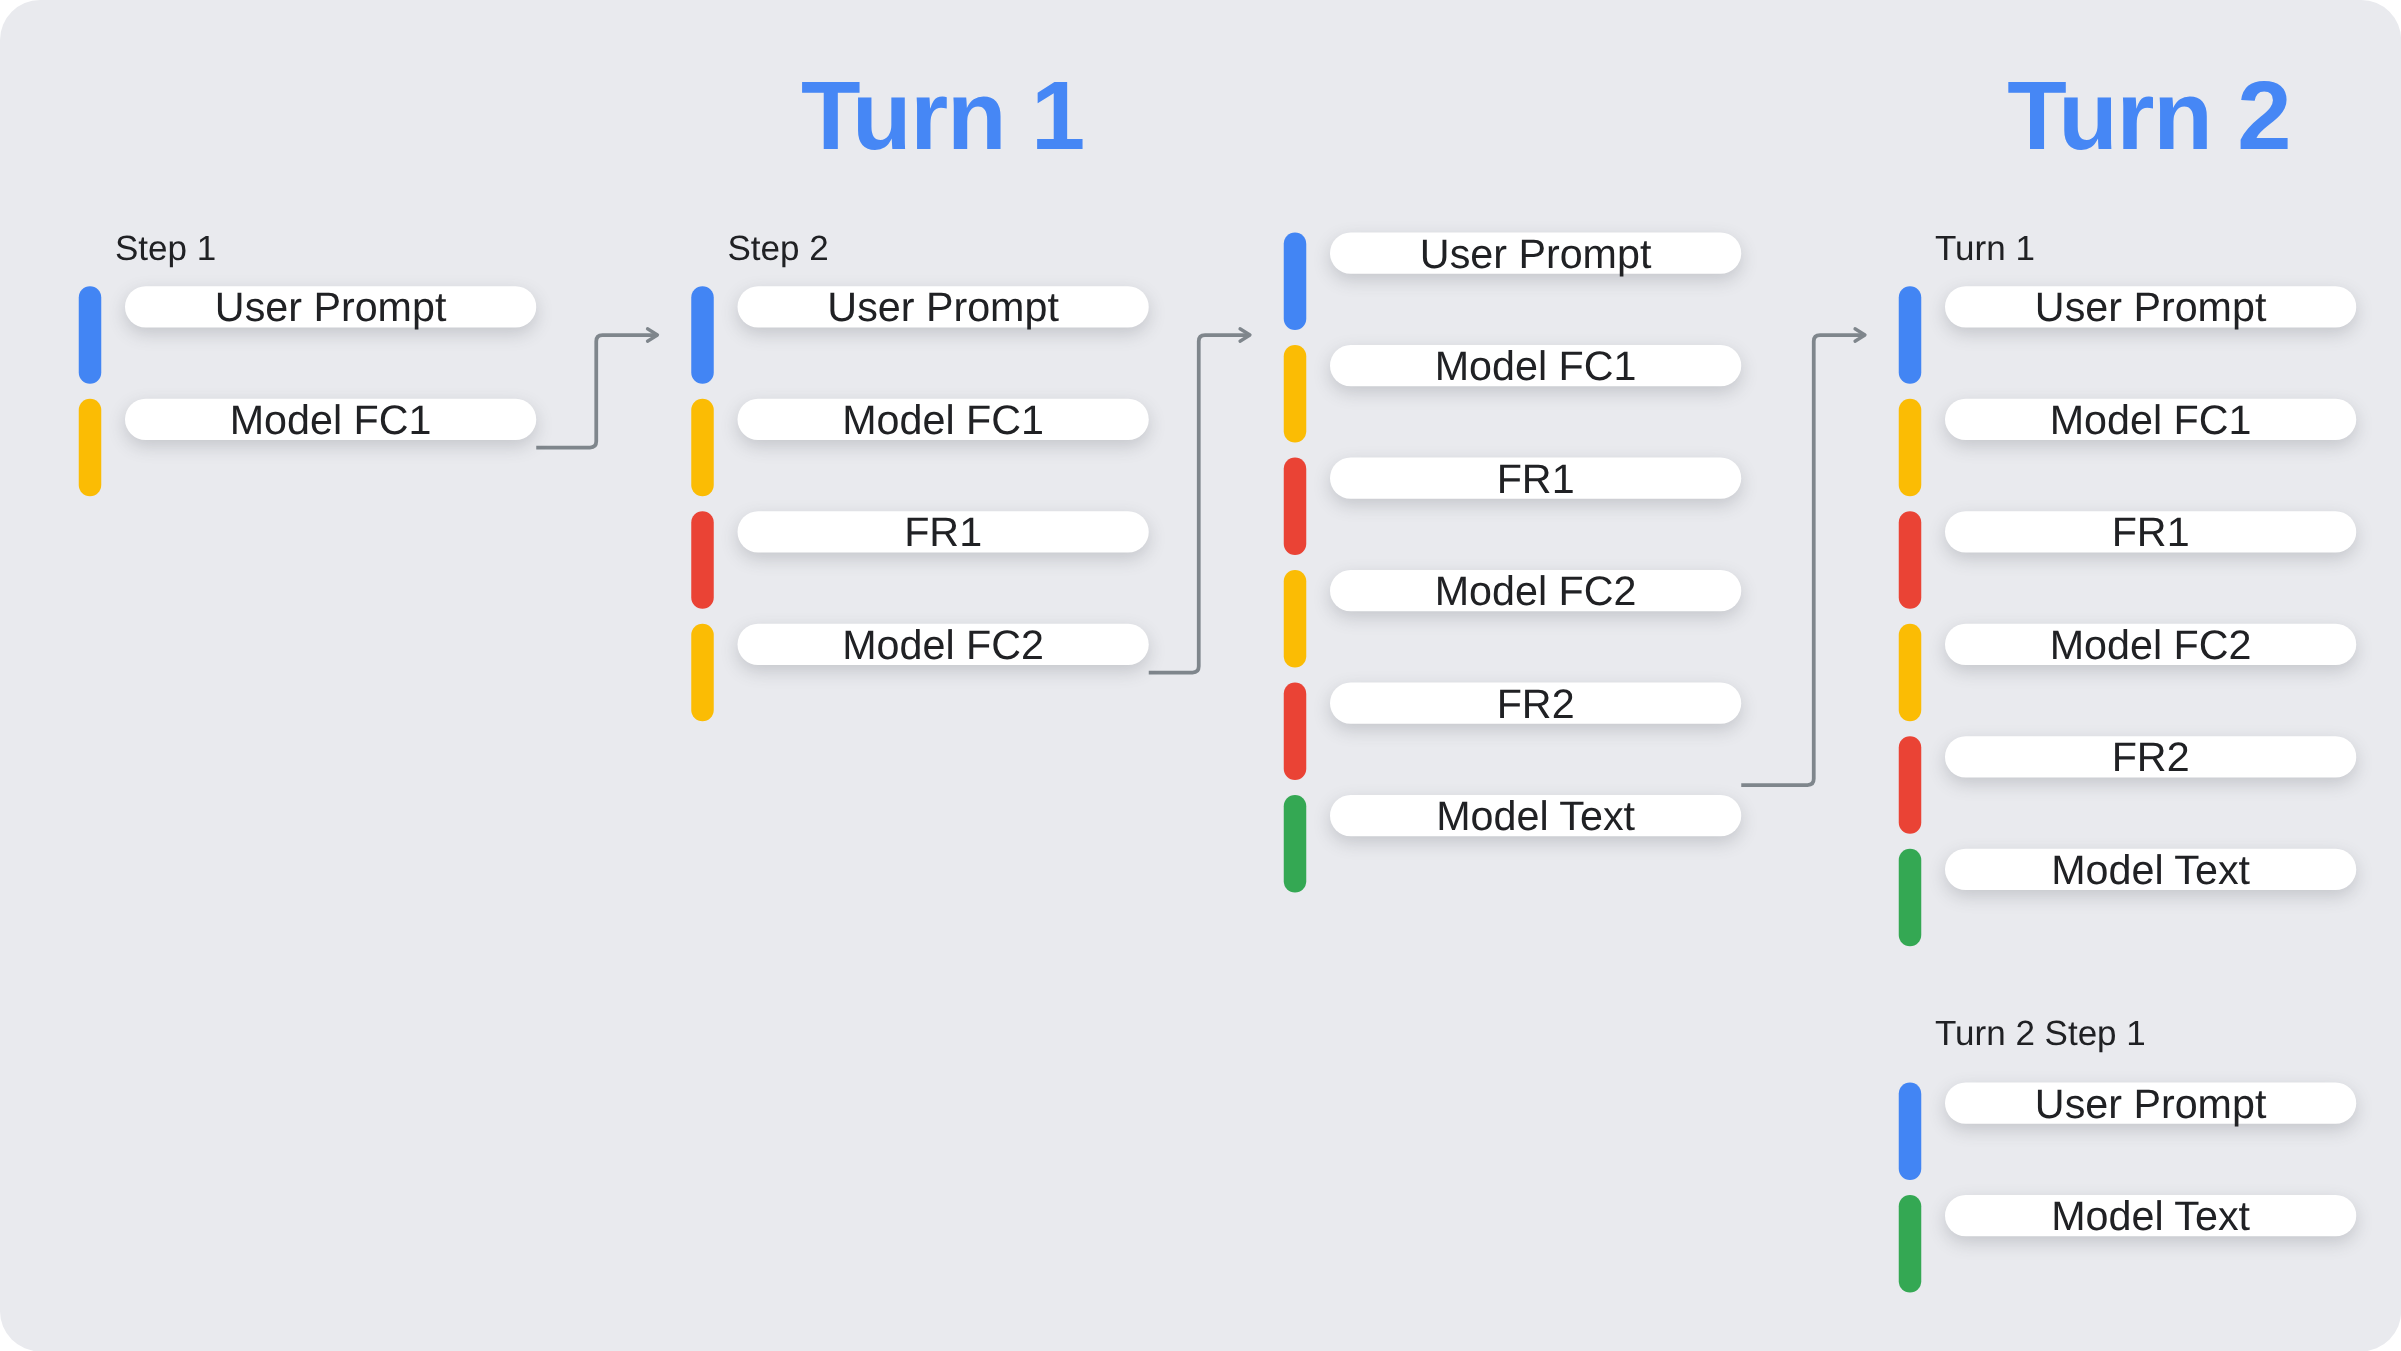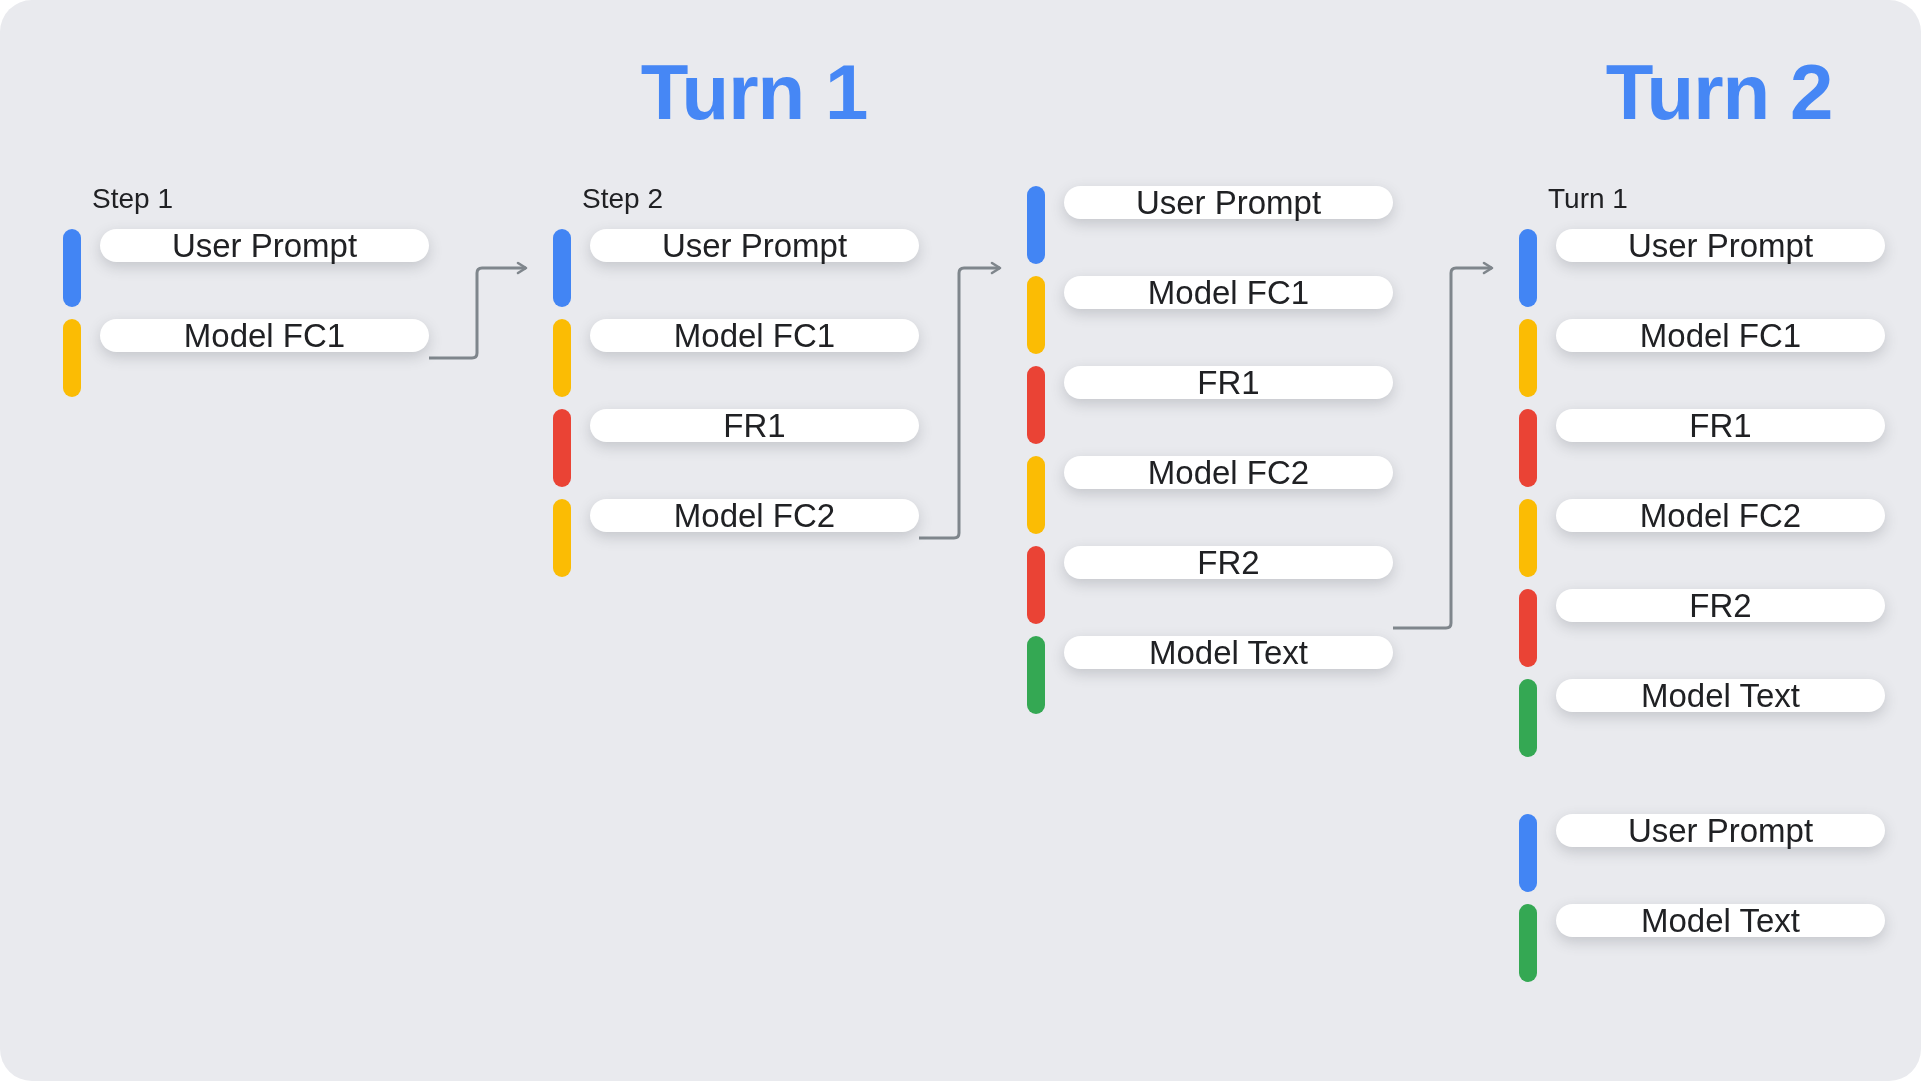--- a/index.html
+++ b/index.html
@@ -195,20 +195,21 @@
     </div>
     <div class="row">
       <span class="bar" style="background: rgb(52, 168, 83);"></span>
       <div class="box">
           <span>Model Text</span>
         </div>
     </div>
   </div>
 
   <div class="group bottom" style="left:1503px;top:814px">
+    <div class="glabel">Turn 2 Step 1</div>
     <div class="row">
       <span class="bar" style="background: rgb(66, 133, 244);"></span>
       <div class="box">
           <span>User Prompt</span>
         </div>
     </div>
     <div class="row">
       <span class="bar" style="background: rgb(52, 168, 83);"></span>
       <div class="box">
           <span>Model Text</span>

